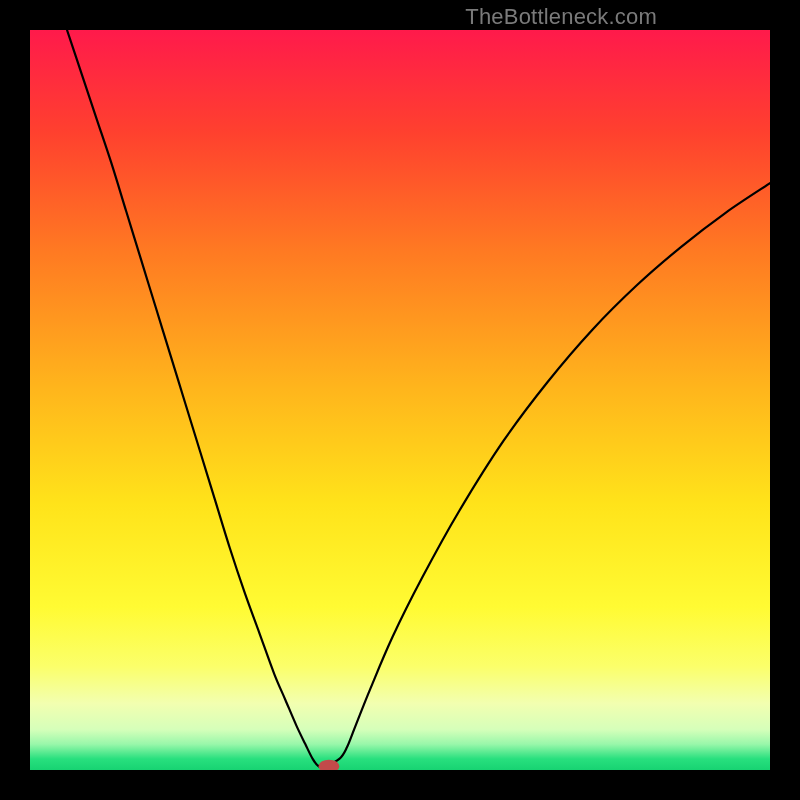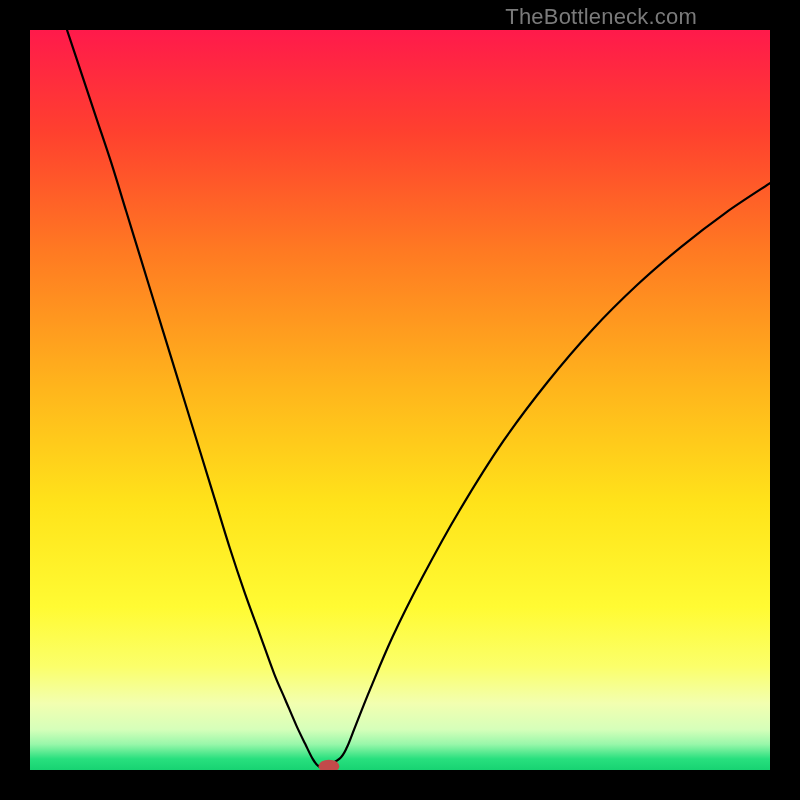--- a/index.html
+++ b/index.html
@@ -11,21 +11,20 @@
     overflow: hidden;
     font-family: Arial, Helvetica, sans-serif;
   }
   .frame {
     position: absolute;
     top: 0;
     left: 0;
     width: 671px;
     height: 800px;
     background: #000;
-    padding-left: 40px;
   }
   .watermark {
     position: absolute;
     top: 4px;
     right: 14px;
     color: #7a7a7a;
     font-size: 22px;
     font-weight: 500;
     letter-spacing: 0.2px;
     user-select: none;

